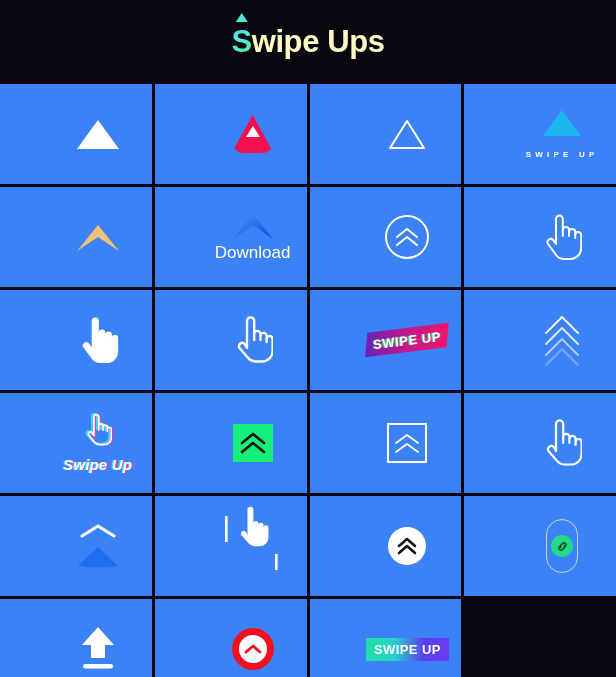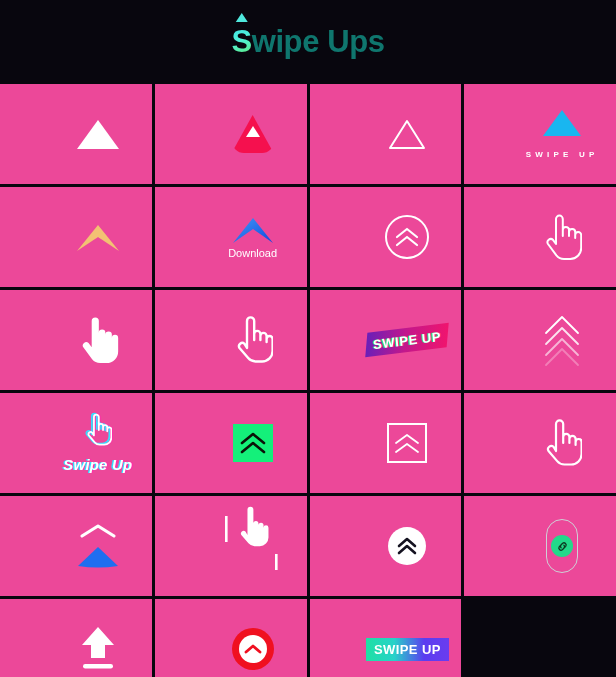--- a/index.html
+++ b/index.html
@@ -27,34 +27,34 @@
     background: linear-gradient(160deg, #3de0e8 0%, #4ff0d8 45%, #62e86a 100%);
     -webkit-background-clip: text; background-clip: text; color: transparent;
     font-size: 31px; font-weight: bold;
   }
   .logo-cap {
     position: absolute; left: 50%; top: -11px; transform: translateX(-52%);
     width: 0; height: 0;
     border-left: 6px solid transparent; border-right: 6px solid transparent;
     border-bottom: 9px solid #4fe8dd;
   }
-  .logo-rest { color: #0f766e; }
+  .logo-rest { color: #fef9c3; }
 
   
   .grid {
     flex: 1 1 auto;
     display: grid;
     grid-template-columns: repeat(4, 1fr);
     grid-template-rows: repeat(6, 1fr);
     gap: 3px;
     background: #08060e;
     padding: 0;
   }
   .cell {
-    background: #ec4899;
+    background: #3b82f6;
     position: relative;
     display: flex; flex-direction: column;
     align-items: center; justify-content: center;
     overflow: hidden;
     padding-left: 44px;
   }
   .cell-inner { display: flex; flex-direction: column; align-items: center; justify-content: center; }
 
   
   .tri-solid {
@@ -79,21 +79,21 @@
     width: 0; height: 0;
     border-left: 7px solid transparent; border-right: 7px solid transparent;
     border-bottom: 11px solid #ffffff;
   }
 
   .label-wide {
     color: #ffffff; font-size: 8px; font-weight: bold;
     letter-spacing: 4.2px; margin-top: 12px; text-transform: uppercase;
   }
   .label-cyanset { margin-top: 14px; }
-  .label-plain { color: #ffffff; font-size: 11px; margin-top: 2px; }
+  .label-plain { color: #ffffff; font-size: 17px; margin-top: 2px; }
 
   
   .banner-skew {
     transform: rotate(-7deg) skewX(-12deg);
     background: linear-gradient(90deg, #6a1fb8 0%, #c2188c 48%, #f0146e 100%);
     padding: 3px 7px;
     display: inline-block;
   }
   .banner-skew span {
     color: #ffffff; font-size: 13px; font-weight: bold; letter-spacing: 0.6px;

